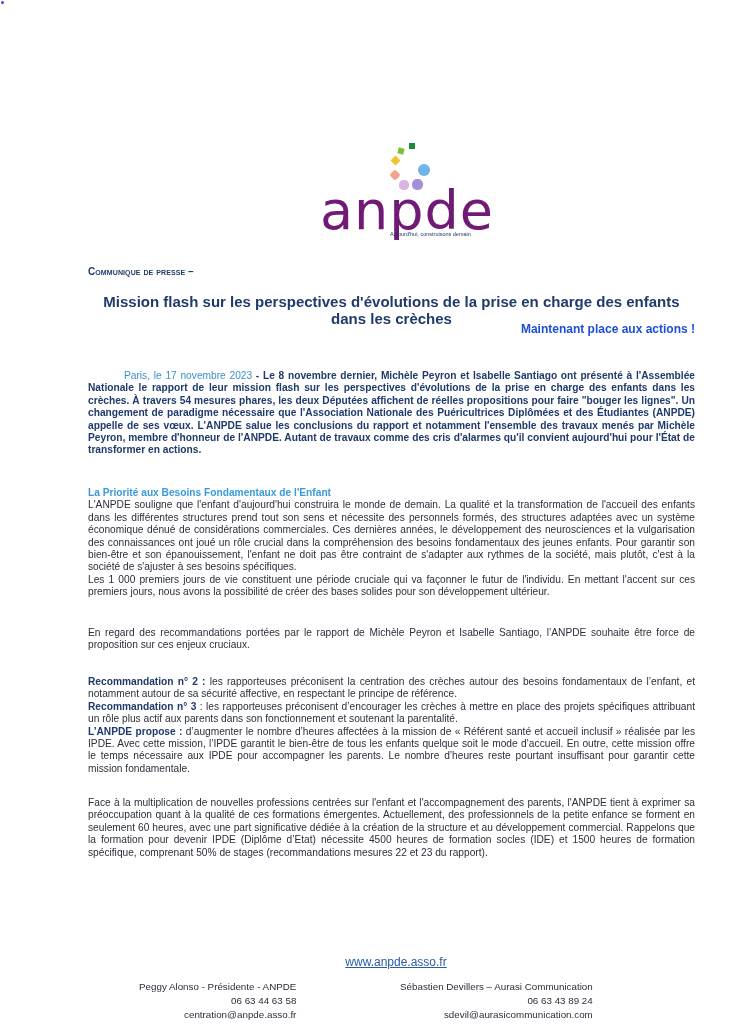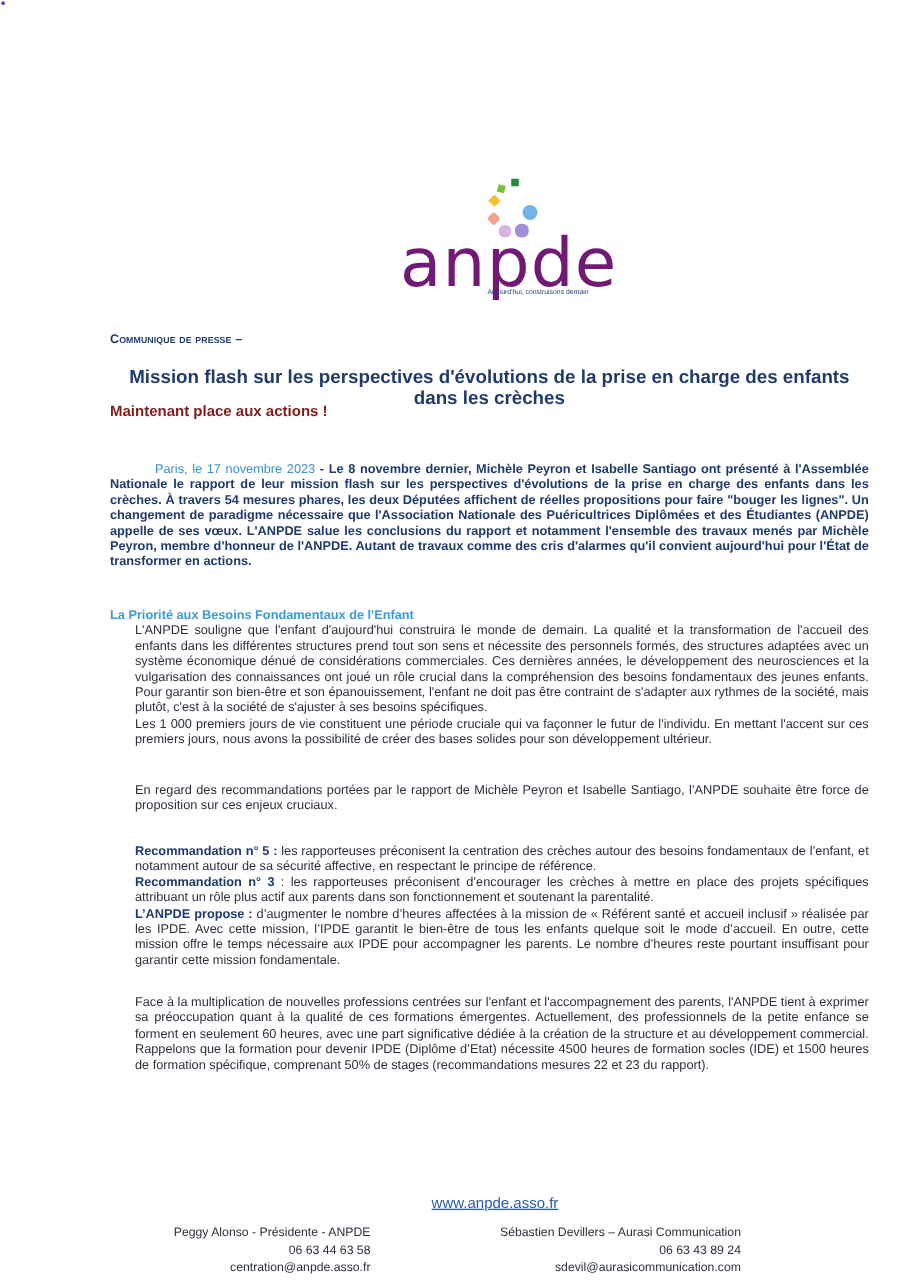--- a/index.html
+++ b/index.html
@@ -8,25 +8,25 @@
   .corner-dot { position: absolute; left: 1px; top: 1px; width: 3px; height: 3px; background: #4a4ad0; border-radius: 50%; }
   .logo { position: absolute; left: 318px; top: 140px; width: 160px; height: 105px; }
   .logo .dots { position: absolute; left: 0; top: 0; width: 160px; height: 60px; }
   .logo .dot { position: absolute; }
   .logo .wordmark { position: absolute; left: 2px; top: 44px; font-size: 54px; font-weight: normal;
                     color: #701a75; letter-spacing: 1px; line-height: 1; font-family: "DejaVu Sans", sans-serif; }
   .logo .tagline { position: absolute; left: 72px; top: 91px; font-size: 5.5px; color: #1f3a6b; white-space: nowrap; }
   .doc { position: absolute; left: 88px; width: 607px; font-size: 10.2px; line-height: 12.4px; }
   .kicker { position: absolute; left: 88px; top: 266px; font-size: 10px; font-weight: bold; color: #1f3a6b; font-variant: small-caps; letter-spacing: 0.1px; }
   .title1 { position: absolute; left: 88px; width: 607px; top: 293px; text-align: center; font-size: 15px; font-weight: bold; color: #1f3a6b; }
-  .title2 { position: absolute; left: 88px; width: 607px; top: 322px; text-align: left; font-size: 12px; font-weight: bold; color: #7f1d1d; }
+  .title2 { position: absolute; left: 88px; width: 607px; top: 322px; text-align: right; font-size: 12px; font-weight: bold; color: #1d4ed8; }
   .intro { top: 370px; text-align: justify; font-weight: bold; color: #1f3a6b; }
   .intro .dateline { color: #3a8fd0; font-weight: normal; padding-left: 36px; }
   .section-h { color: #3a9ad9; font-weight: bold; }
-  .para { text-align: justify; color: #2a2f3a; margin-left: 20px; }
+  .para { text-align: justify; color: #2a2f3a; }
   .s1 { top: 487px; }
   .s2 { top: 627px; }
   .s3 { top: 676px; }
   .s4 { top: 797px; }
   b.lbl { color: #1f3a6b; }
   .website { position: absolute; left: 0; width: 732px; top: 955px; text-align: center; font-size: 12px; color: #2a5aa8; text-decoration: underline; margin-left: 30px; }
   .contact { position: absolute; top: 980px; font-size: 9.8px; line-height: 14px; color: #2a2f3a; text-align: right; }
   .contact-left { left: 139px; }
   .contact-right { left: 400px; }
   p { margin: 0; }
@@ -62,21 +62,21 @@
   <p class="section-h">La Priorité aux Besoins Fondamentaux de l'Enfant</p>
   <p class="para">L'ANPDE souligne que l'enfant d'aujourd'hui construira le monde de demain. La qualité et la transformation de l'accueil des enfants dans les différentes structures prend tout son sens et nécessite des personnels formés, des structures adaptées avec un système économique dénué de considérations commerciales. Ces dernières années, le développement des neurosciences et la vulgarisation des connaissances ont joué un rôle crucial dans la compréhension des besoins fondamentaux des jeunes enfants. Pour garantir son bien-être et son épanouissement, l'enfant ne doit pas être contraint de s'adapter aux rythmes de la société, mais plutôt, c'est à la société de s'ajuster à ses besoins spécifiques.</p>
   <p class="para">Les 1 000 premiers jours de vie constituent une période cruciale qui va façonner le futur de l'individu. En mettant l'accent sur ces premiers jours, nous avons la possibilité de créer des bases solides pour son développement ultérieur.</p>
 </div>
 
 <div class="doc s2">
   <p class="para">En regard des recommandations portées par le rapport de Michèle Peyron et Isabelle Santiago, l’ANPDE souhaite être force de proposition sur ces enjeux cruciaux.</p>
 </div>
 
 <div class="doc s3">
-  <p class="para"><b class="lbl">Recommandation n° 5 :</b><span> les rapporteuses préconisent la centration des crèches autour des besoins fondamentaux de l’enfant, et notamment autour de sa sécurité affective, en respectant le principe de référence.</span></p>
+  <p class="para"><b class="lbl">Recommandation n° 2 :</b><span> les rapporteuses préconisent la centration des crèches autour des besoins fondamentaux de l’enfant, et notamment autour de sa sécurité affective, en respectant le principe de référence.</span></p>
   <p class="para"><b class="lbl">Recommandation n° 3</b><span> : les rapporteuses préconisent d’encourager les crèches à mettre en place des projets spécifiques attribuant un rôle plus actif aux parents dans son fonctionnement et soutenant la parentalité.</span></p>
   <p class="para"><b class="lbl">L’ANPDE propose :</b><span> d’augmenter le nombre d’heures affectées à la mission de « Référent santé et accueil inclusif » réalisée par les IPDE. Avec cette mission, l’IPDE garantit le bien-être de tous les enfants quelque soit le mode d’accueil. En outre, cette mission offre le temps nécessaire aux IPDE pour accompagner les parents. Le nombre d’heures reste pourtant insuffisant pour garantir cette mission fondamentale.</span></p>
 </div>
 
 <div class="doc s4">
   <p class="para">Face à la multiplication de nouvelles professions centrées sur l'enfant et l'accompagnement des parents, l'ANPDE tient à exprimer sa préoccupation quant à la qualité de ces formations émergentes. Actuellement, des professionnels de la petite enfance se forment en seulement 60 heures, avec une part significative dédiée à la création de la structure et au développement commercial. Rappelons que la formation pour devenir IPDE (Diplôme d’Etat) nécessite 4500 heures de formation socles (IDE) et 1500 heures de formation spécifique, comprenant 50% de stages (recommandations mesures 22 et 23 du rapport).</p>
 </div>
 
 <a class="website">www.anpde.asso.fr</a>
 

